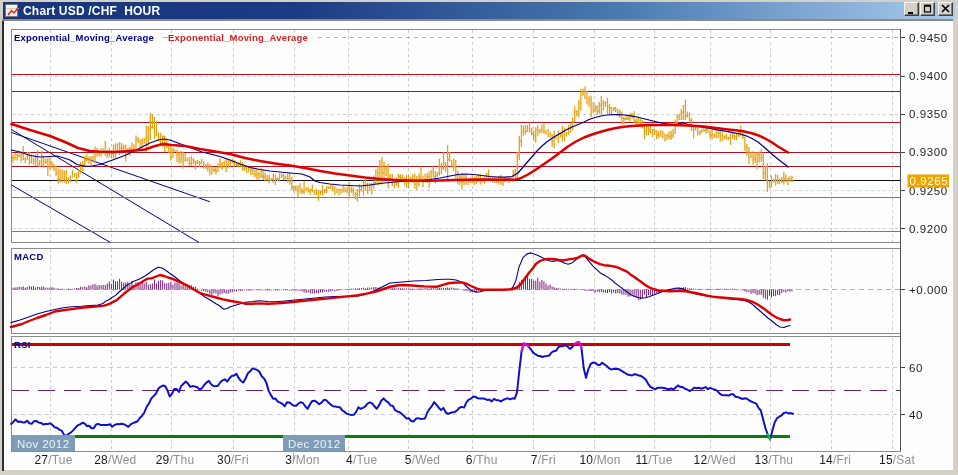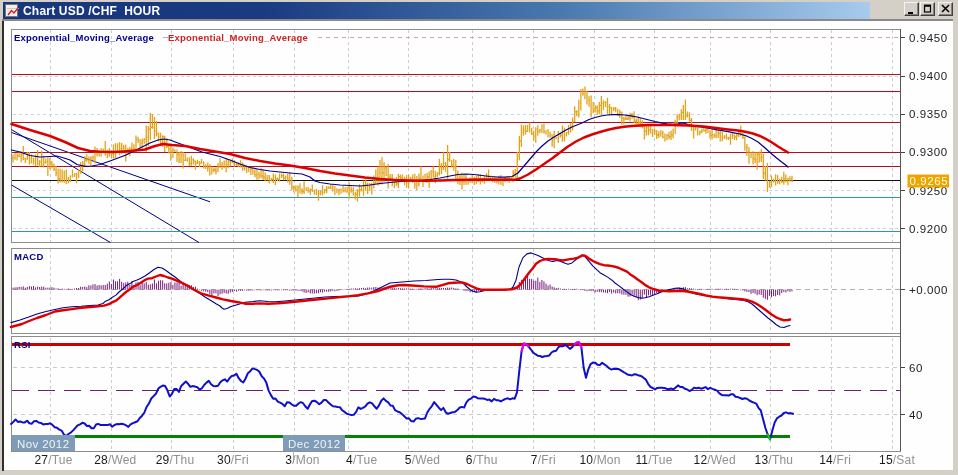--- a/index.html
+++ b/index.html
@@ -1,15 +1,15 @@
 <!DOCTYPE html>
 <html><head><meta charset="utf-8"><style>
 *{margin:0;padding:0;box-sizing:border-box}
 body{width:958px;height:475px;position:relative;background:#d4d0c8;font-family:"Liberation Sans",sans-serif;overflow:hidden}
-#titlebar{position:absolute;left:3px;top:2px;width:867px;height:17px;background:linear-gradient(to right,#17367e 0%,#1a3a82 30%,#4a7ab0 65%,#a8cbee 100%);display:flex;align-items:center}
+#titlebar{position:absolute;left:3px;top:2px;width:952px;height:17px;background:linear-gradient(to right,#17367e 0%,#1a3a82 30%,#4a7ab0 65%,#a8cbee 100%);display:flex;align-items:center}
 #ticon{width:13px;height:13px;margin-left:2px;background:#f4f0e8;border:1px solid #777;position:relative}
 #ttext{color:#fff;font-weight:bold;font-size:12px;margin-left:5px;letter-spacing:0.2px}
 .wbtn{position:absolute;top:2px;width:15px;height:14px;background:#d4d0c8;border-top:1px solid #f5f4f2;border-left:1px solid #f5f4f2;border-right:1px solid #404040;border-bottom:1px solid #404040;box-shadow:inset -1px -1px 0 #808080}
 #client{position:absolute;left:4px;top:21px;width:949px;height:449px;background:#fefefe}
 #dleft{position:absolute;left:2px;top:19px;width:2px;height:452px;background:#2f2f2f}
 #dtop{position:absolute;left:2px;top:19px;width:951px;height:2px;background:#8a8a8a}
 svg{position:absolute;left:0;top:0}
 #chartsvg{position:absolute;left:0;top:0;z-index:5}
 </style></head>
 <body>

